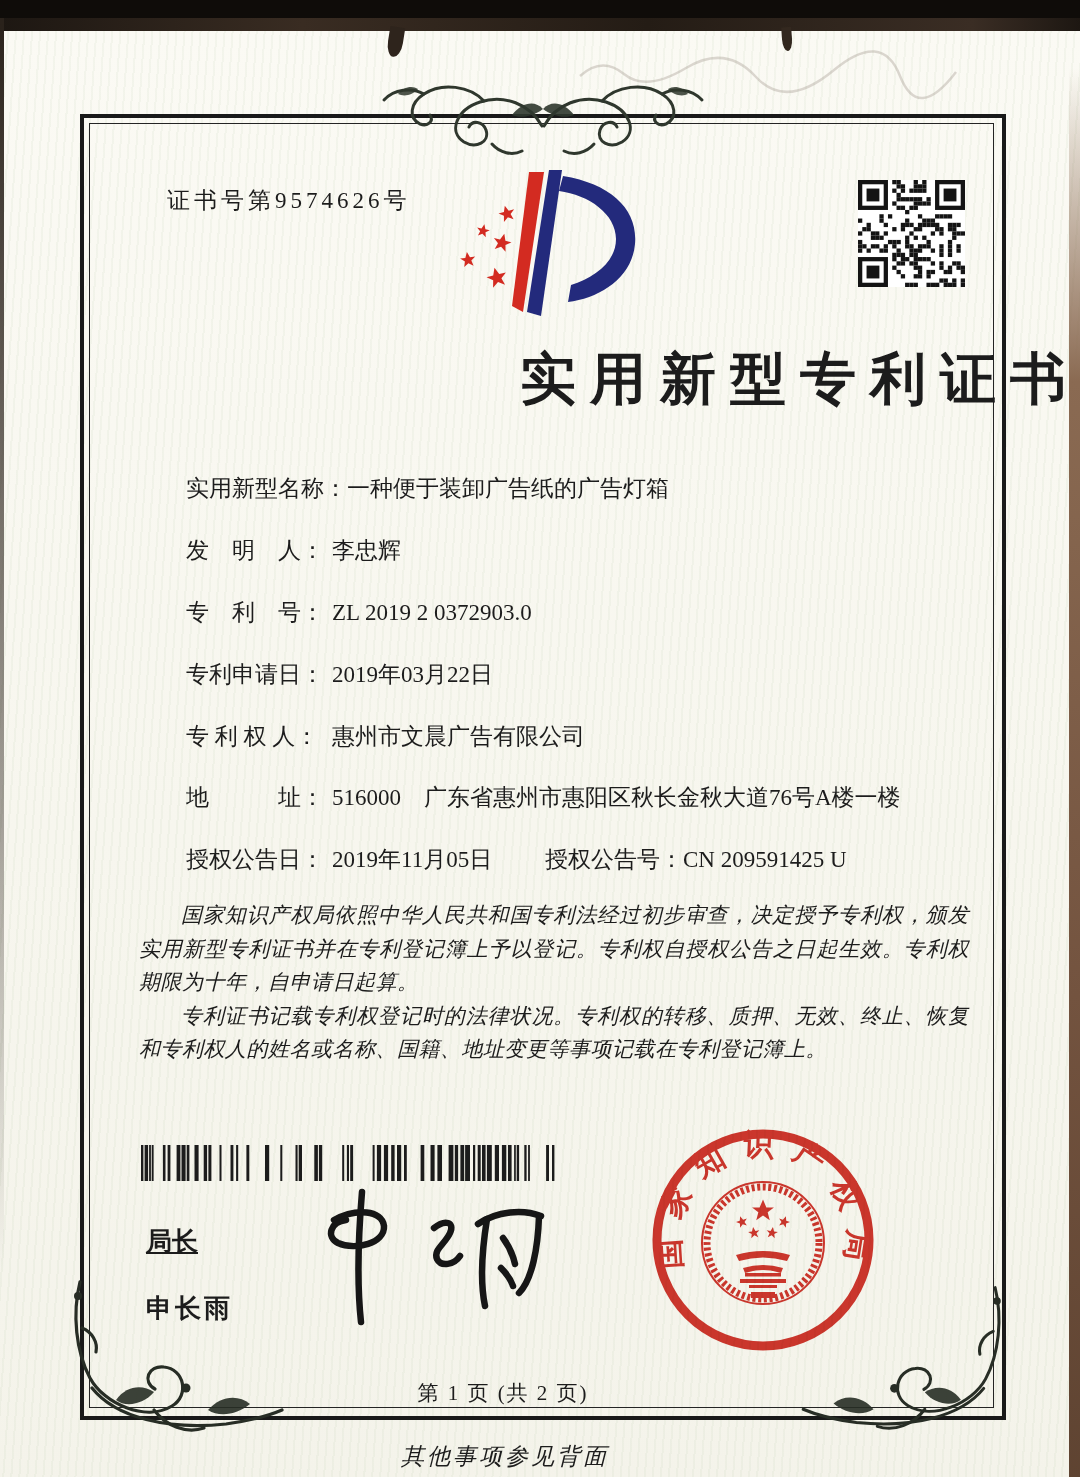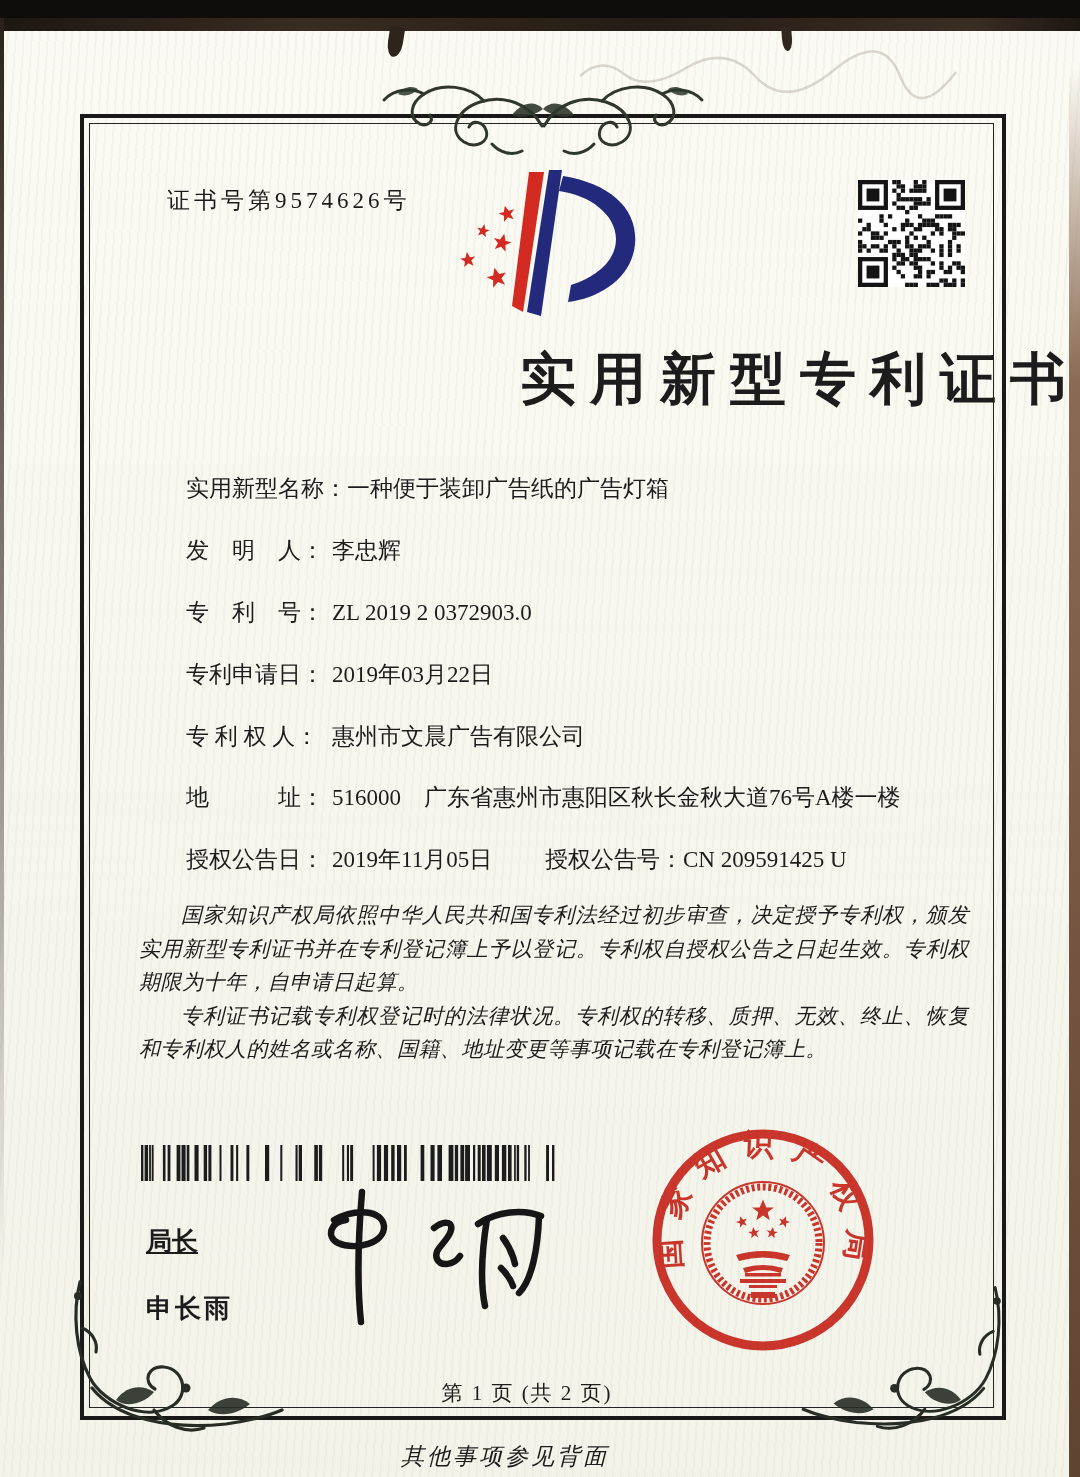--- a/index.html
+++ b/index.html
@@ -38,21 +38,21 @@
   .paras p{margin:0;text-indent:2em;text-align:justify;}
   .barcode{position:absolute;left:141px;top:1127px;width:415px;height:36px;}
   .sig-title{position:absolute;left:146px;top:1206px;font-family:"Liberation Sans","DejaVu Sans",sans-serif;
              font-size:26px;font-weight:700;text-decoration:underline;}
   .sig-name{position:absolute;left:146px;top:1249px;font-family:"Liberation Sans","DejaVu Sans",sans-serif;
             font-size:26px;font-weight:700;letter-spacing:3px;margin-top:24px;}
   .signature{position:absolute;left:282px;top:1168px;width:272px;height:142px;}
   .seal{position:absolute;left:647px;top:1106px;width:232px;height:232px;opacity:.93;mix-blend-mode:multiply;}
   .seal-date{position:absolute;left:645px;top:1287px;width:235px;text-align:center;font-size:24.5px;
              font-weight:bold;letter-spacing:2px;color:#222;}
-  .pageno{position:absolute;left:0;top:1361px;width:1006px;text-align:center;font-size:21px;letter-spacing:2px;padding-left:24px;}
+  .pageno{position:absolute;left:0;top:1361px;width:1006px;text-align:center;font-size:21px;letter-spacing:2px;}
   .backnote{position:absolute;left:0;top:1423px;width:1010px;text-align:center;font-size:23px;
             font-style:italic;letter-spacing:3px;}
   .orn-top{position:absolute;left:372px;top:56px;width:342px;height:108px;}
   .orn-bl{position:absolute;left:58px;top:1250px;width:240px;height:174px;}
   .orn-br{position:absolute;left:788px;top:1256px;width:228px;height:166px;transform:scaleX(-1);}
   .ghost{position:absolute;left:560px;top:16px;width:460px;height:70px;opacity:.33;}
 </style>
 </head>
 <body>
 

